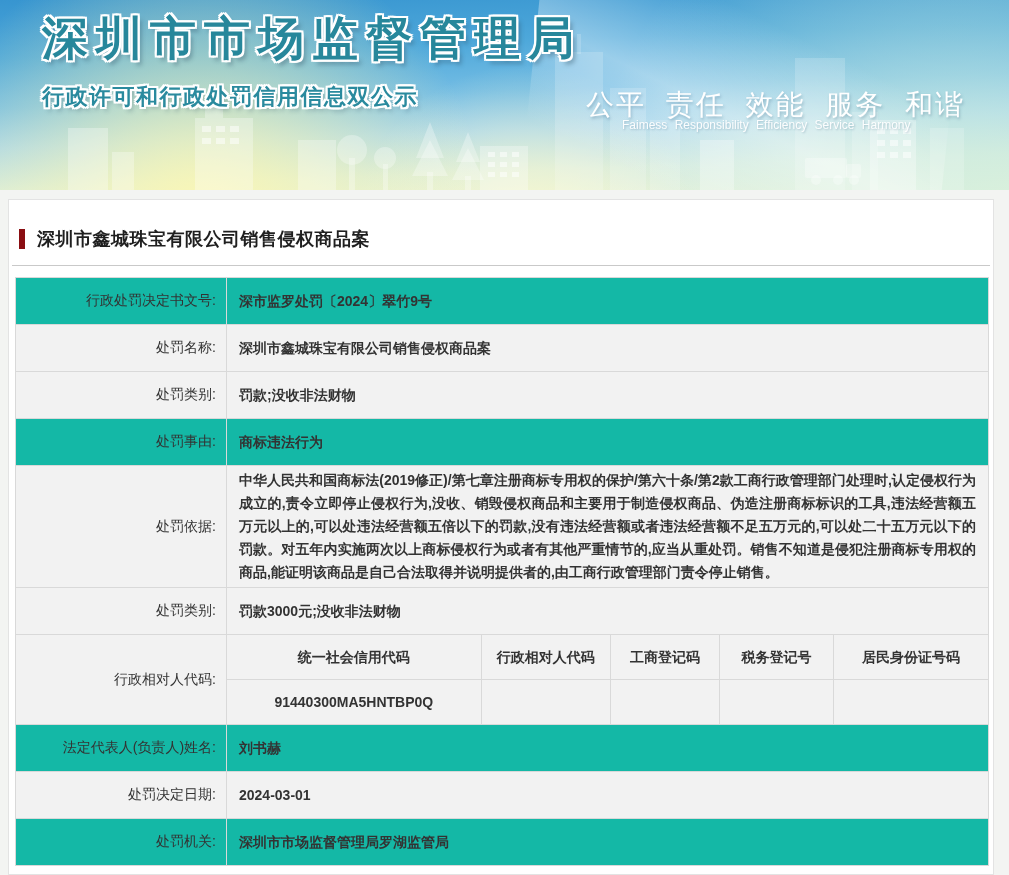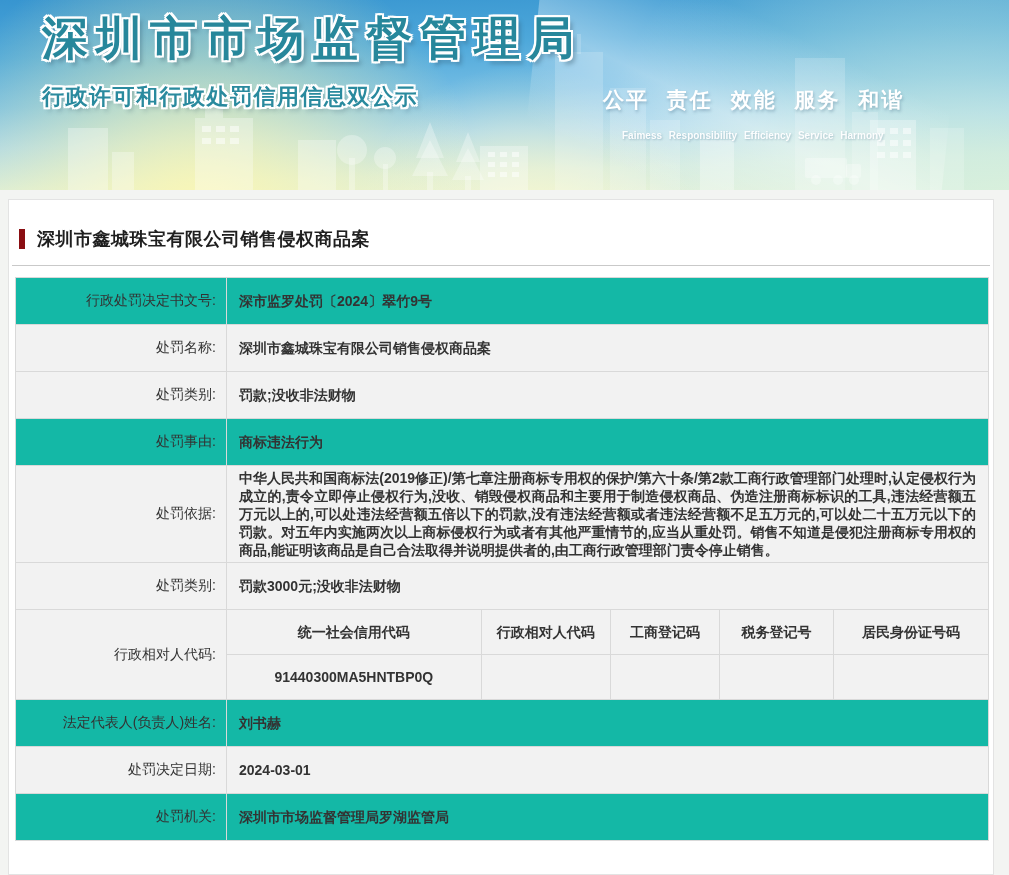--- a/index.html
+++ b/index.html
@@ -34,28 +34,28 @@
   .banner-subtitle{
     position:absolute;left:42px;top:82px;
     font-size:22px;font-weight:bold;letter-spacing:1.5px;color:#2a8a9e;
     text-shadow:
       -2px -2px 0 #fff, 2px -2px 0 #fff, -2px 2px 0 #fff, 2px 2px 0 #fff,
       0 -2px 0 #fff, 0 2px 0 #fff, -2px 0 0 #fff, 2px 0 0 #fff,
       3px 4px 4px rgba(40,70,90,0.35);
     white-space:nowrap;
   }
   .slogan-cn{
-    position:absolute;left:603px;top:86px;
-    font-size:21px;font-weight:bold;color:#fff;letter-spacing:2px;word-spacing:10px;
+    position:absolute;left:586px;top:86px;
+    font-size:28px;font-weight:normal;color:#fff;letter-spacing:2px;word-spacing:10px;
     text-shadow:1px 2px 3px rgba(60,100,130,0.35);white-space:pre;
   }
   .slogan-en{
     position:absolute;left:622px;top:118px;
-    font-size:10px;font-weight:bold;color:rgba(255,255,255,0.95);word-spacing:4px;
-    text-shadow:1px 1px 2px rgba(60,100,130,0.3);white-space:pre;margin-top:12px;
+    font-size:12px;font-weight:normal;color:rgba(255,255,255,0.95);word-spacing:4px;
+    text-shadow:1px 1px 2px rgba(60,100,130,0.3);white-space:pre;
   }
   .skyline{position:absolute;left:0;bottom:0;}
   
   .card{
     margin:9px 0 0 8px;width:986px;min-height:676px;box-sizing:border-box;
     background:#fff;border:1px solid #e3e3e3;
   }
   .case-title{
     display:flex;align-items:center;margin:27px 0 0 10px;
   }
@@ -65,21 +65,21 @@
   
   table.info{
     border-collapse:collapse;margin:11px 0 0 6px;width:974px;table-layout:fixed;
   }
   table.info td{
     border:1px solid #d9d9d9;font-size:14px;color:#333;background:#14b8a6;vertical-align:middle;
   }
   table.info tr.shade td{background:#f2f2f2;}
   td.lbl{width:211px;text-align:right;padding:13px 10px;box-sizing:border-box;}
   td.val{padding:13px 12px;text-align:left;line-height:20px;font-weight:bold;}
-  td.val.long{padding:3px 12px;line-height:18px;text-align:justify;}
+  td.val.long{padding:3px 12px;line-height:23px;text-align:justify;}
   td.val.nopad{padding:0;}
   table.code{border-collapse:collapse;width:100%;}
   table.code td{
     border:0;border-left:1px solid #d9d9d9;border-top:1px solid #d9d9d9;
     height:42px;text-align:center;font-size:14px;color:#333;background:#f2f2f2;
   }
   table.code tr td:first-child{border-left:0;}
   table.code tr:first-child td{border-top:0;}
   .cw0{width:33.4%}.cw1{width:17%}.cw2{width:14.3%}.cw3{width:15%}.cw4{width:20.3%}
 </style>

